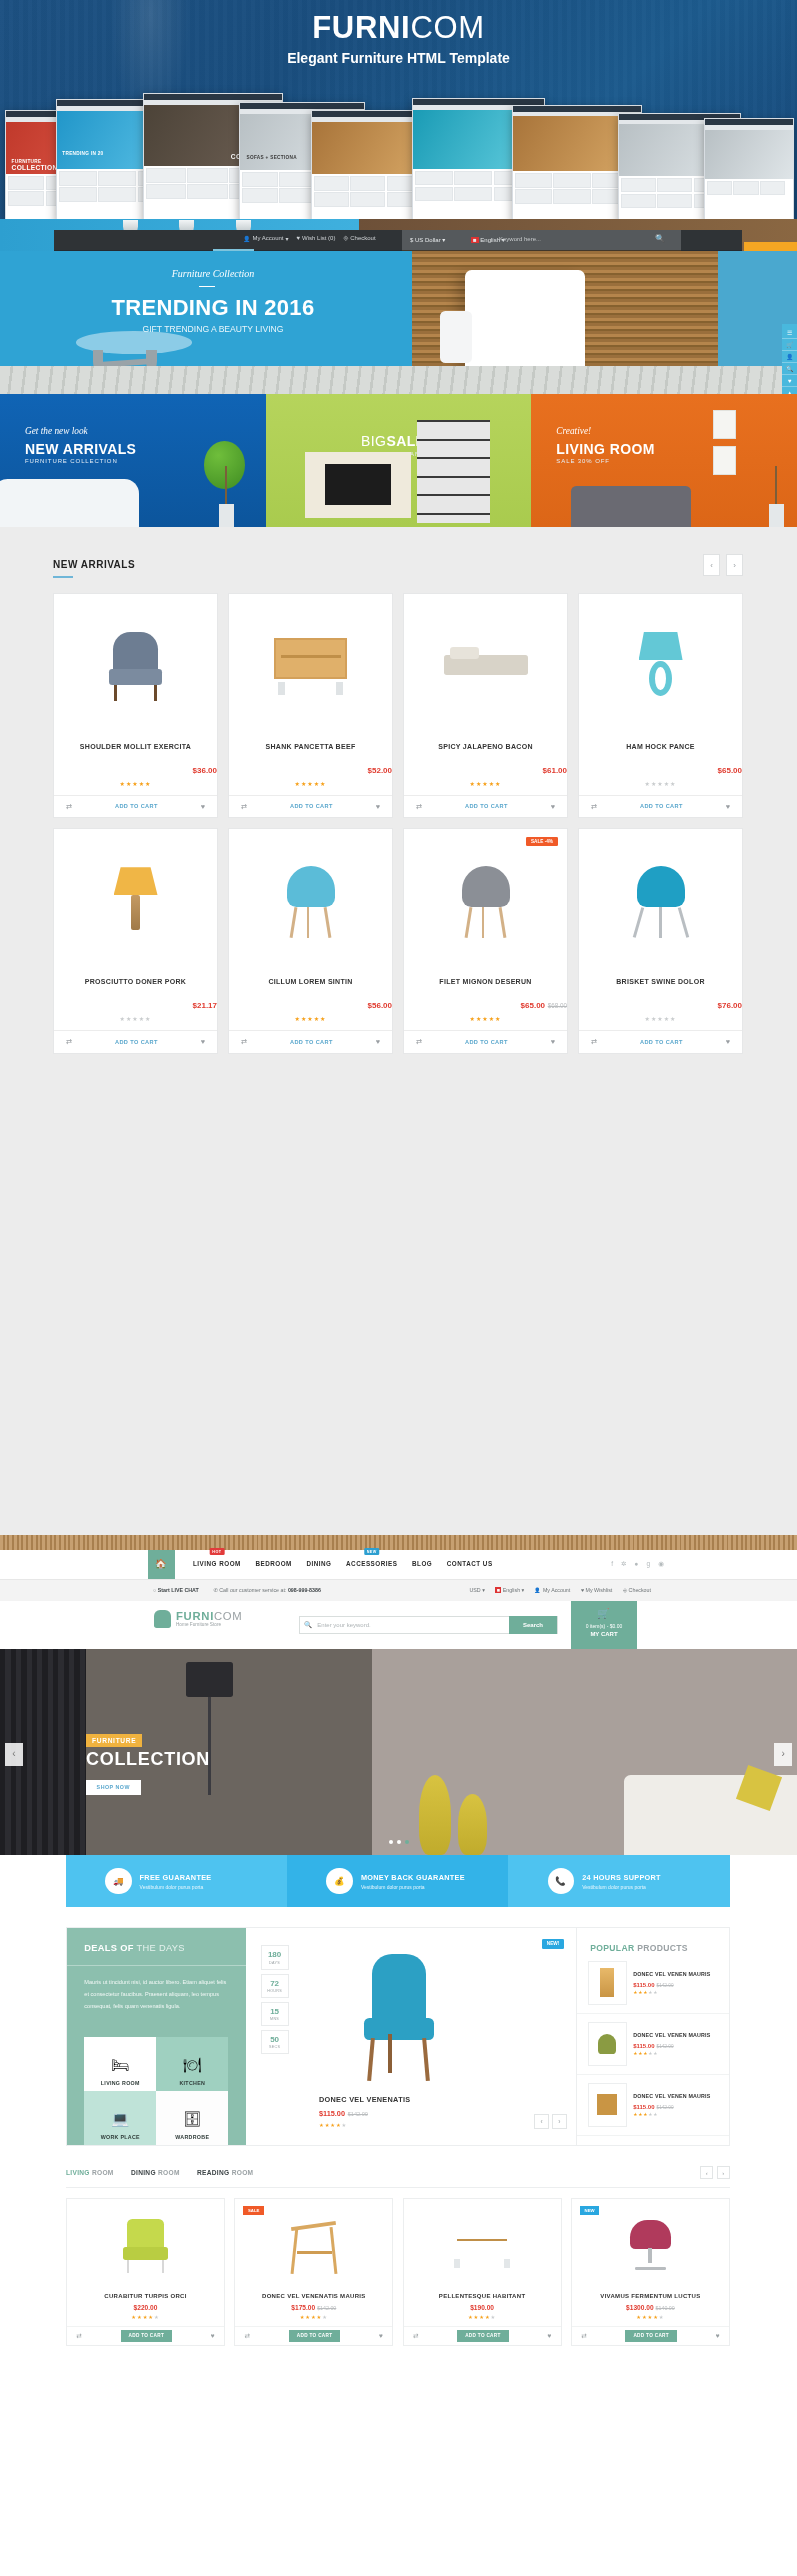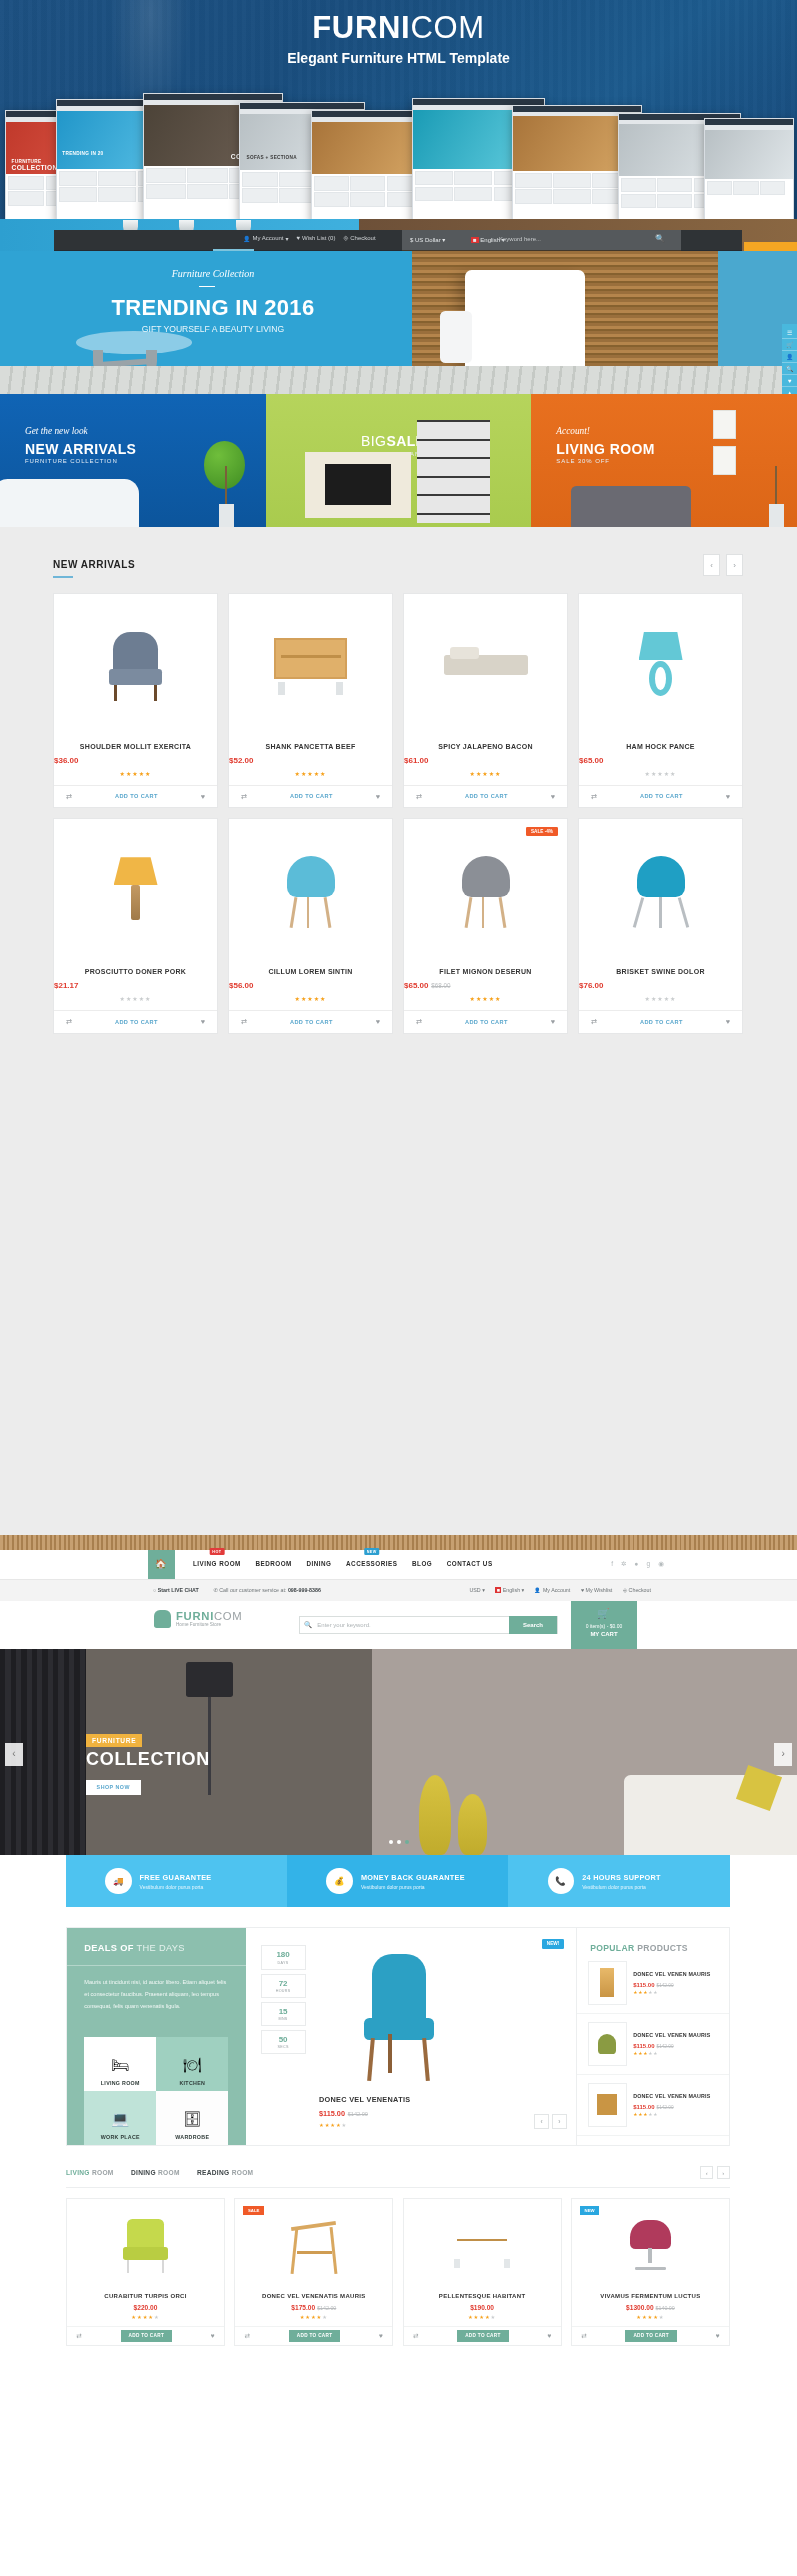--- a/index.html
+++ b/index.html
@@ -127,21 +127,21 @@
 
   .arrivals{position:absolute;left:0;top:308px;width:797px;height:1008px;background:#ececec;}
   .sec-title{position:absolute;left:53px;top:32px;font-size:10px;font-weight:bold;color:#222;letter-spacing:0.5px;}
   .sec-underline{position:absolute;left:53px;top:49px;width:20px;height:2px;background:#6fb6d8;}
   .arrow-box{position:absolute;top:26.6px;width:17.3px;height:22.6px;background:#fff;border:0.7px solid #dfe1e2;
      text-align:center;line-height:22.6px;color:#9aa0a4;font-size:8px;}
   .grid4{position:absolute;left:53px;top:66px;width:691px;display:flex;flex-wrap:wrap;gap:10px;}
   .pcard{width:165px;background:#fff;border:0.7px solid #e6e7e8;position:relative;}
   .pcard .img{height:145px;display:flex;align-items:center;justify-content:center;position:relative;}
   .pcard .name{text-align:center;font-size:7px;font-weight:bold;letter-spacing:0.3px;color:#333;margin-top:4px;}
-  .pcard .price{text-align:left;margin-top:6px;font-size:8px;font-weight:bold;color:#e03b2f;}
+  .pcard .price{text-align:right;margin-top:16px;font-size:8px;font-weight:bold;color:#e03b2f;}
   .pcard .price s{color:#b9bcbe;font-size:6.3px;font-weight:normal;margin-left:2.7px;}
   .pcard .stars{text-align:center;margin-top:4.7px;font-size:6px;letter-spacing:1px;}
   .st-on{color:#f6a01a;}
   .st-off{color:#c9ccce;}
   .pcard .foot{border-top:0.7px solid #ececec;margin-top:8px;height:22.6px;display:flex;
      align-items:center;justify-content:space-between;padding:0 12px;}
   .pcard .foot .ic{color:#9a9fa3;font-size:7.3px;}
   .pcard .foot .atc{color:#5aa7cd;font-size:5.6px;font-weight:bold;letter-spacing:0.4px;}
   .sale-badge{position:absolute;right:9.3px;top:8px;background:#f05a28;color:#fff;
      font-size:4.7px;font-weight:bold;padding:2px 4.7px;border-radius:1.3px;}
@@ -244,21 +244,21 @@
   .deals-left .hd{padding:14.6px 0 0 17.3px;color:#fff;font-size:9.3px;font-weight:bold;letter-spacing:0.3px;}
   .deals-left .hd i{font-style:normal;font-weight:normal;color:#e6f2ee;}
   .deals-left .rule{margin:12px 0 0 0;height:0.7px;background:rgba(255,255,255,.35);}
   .deals-left .txt{padding:12px 17.3px 0 17.3px;color:#f2f8f6;font-size:5.6px;line-height:2.1;}
   .cats{position:absolute;left:17.3px;bottom:0;width:145px;display:flex;flex-wrap:wrap;}
   .cat{width:72px;height:54px;display:flex;flex-direction:column;align-items:center;justify-content:flex-end;padding-bottom:5.3px;}
   .cat .icn{font-size:14.6px;margin-bottom:5.3px;}
   .cat .lb{font-size:5.3px;font-weight:bold;color:#2f3b38;letter-spacing:0.3px;}
   .c-a{background:#ffffff;} .c-b{background:#9fd0c0;} .c-c{background:#bfe3d8;} .c-d{background:#fdfdfd;}
   .deals-mid{flex:1;position:relative;background:#fff;}
-  .countdown{position:absolute;left:14.6px;top:17.3px;width:45px;}
+  .countdown{position:absolute;left:14.6px;top:17.3px;width:28px;}
   .cd{border:0.7px solid #e9ebec;text-align:center;padding:4px 0;margin-bottom:4px;}
   .cd .n{font-size:8px;color:#6fae9a;font-weight:bold;}
   .cd .u{font-size:3.7px;color:#9aa1a4;letter-spacing:0.3px;margin-top:1.3px;}
   .deal-prod{position:absolute;left:73px;top:12px;width:159px;height:153px;display:flex;align-items:center;justify-content:center;}
   .deal-name{position:absolute;left:73px;top:167px;font-size:7.3px;font-weight:bold;color:#333;letter-spacing:0.3px;}
   .deal-price{position:absolute;left:73px;top:181px;font-size:7.3px;font-weight:bold;color:#e03b2f;}
   .deal-price s{color:#b9bcbe;font-size:5.6px;font-weight:normal;margin-left:2.7px;}
   .deal-stars{position:absolute;left:73px;top:194px;font-size:5.3px;letter-spacing:0.9px;}
   .new-badge{position:absolute;right:12px;top:10.6px;background:#29a7e0;color:#fff;font-size:4.7px;
     font-weight:bold;padding:2.7px 4.7px;border-radius:1.3px;}
@@ -500,21 +500,21 @@
     <div class="table">
       <div class="tabletop"></div>
       <div class="leg" style="left:16.6px;top:18.6px;width:10.6px;height:22.6px;border-radius:0 0 50% 50%;"></div>
       <div class="leg" style="left:70px;top:18.6px;width:10.6px;height:22.6px;border-radius:0 0 50% 50%;"></div>
       <div class="leg" style="left:24px;top:29px;width:52px;height:6px;transform:rotate(-4deg);border-radius:2.7px;"></div>
     </div>
     <div class="floor"></div>
     <div class="h1-cat">Furniture Collection</div>
     <div class="h1-div"></div>
     <div class="h1-big">TRENDING IN 2016</div>
-    <div class="h1-small">GIFT YOURSELF A BEAUTY LIVING</div>
+    <div class="h1-small">GIFT TRENDING A BEAUTY LIVING</div>
     <div class="sidebtns">
       <div>☰</div>
       <div>🛒</div>
       <div>👤</div>
       <div>🔍</div>
       <div>♥</div>
       <div>▲</div>
     </div>
   </div>
 
@@ -530,21 +530,21 @@
           <div class="pot"></div>
         </div>
     </div>
     <div class="promo p2">
       <div class="big"><span style="font-weight:normal">BIG</span><b>SALE</b></div>
       <div class="sub">ON EVERY BRAND</div>
       <div class="tv"></div>
       <div class="shelf"></div>
     </div>
     <div class="promo p3">
-      <div class="script">Account!</div>
+      <div class="script">Creative!</div>
       <div class="big">LIVING ROOM</div>
       <div class="sub">SALE 30% OFF</div>
       <div class="frame" style="right:61px;top:16px;"></div>
       <div class="frame" style="right:61px;top:52px;"></div>
       <div class="sofa3"></div>
       <div class="plant" style="right:9.3px;">
           <div class="stem"></div>
           <div class="pot"></div>
         </div>
     </div>

